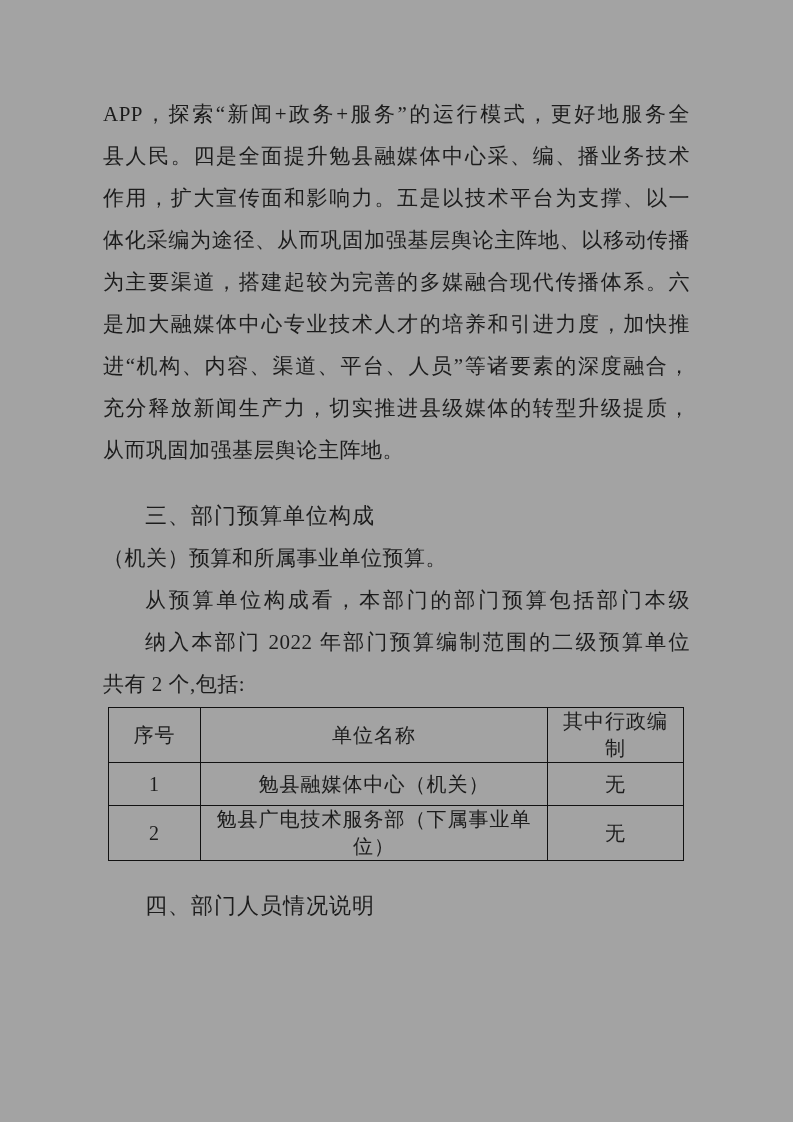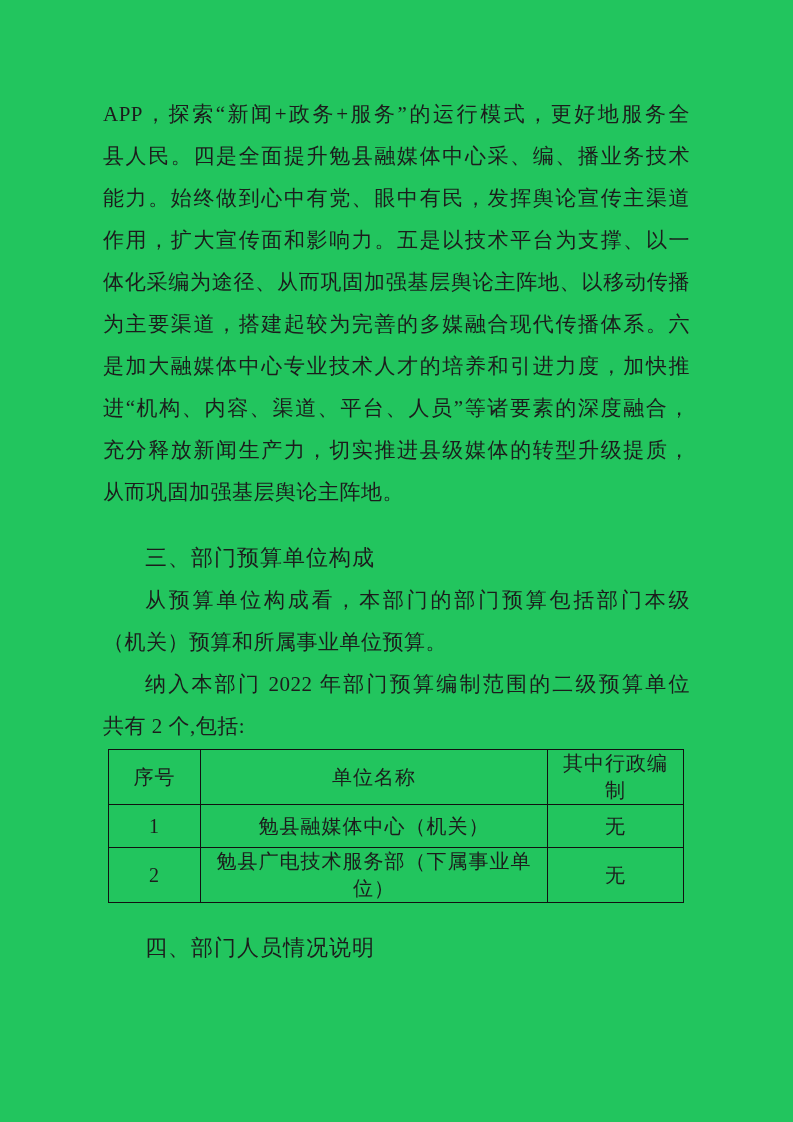--- a/index.html
+++ b/index.html
@@ -4,21 +4,21 @@
 <style>
   html, body {
     margin: 0;
     padding: 0;
     background: #ffffff;
   }
   .page {
     position: relative;
     width: 793px;
     height: 1122px;
-    background: #22c55e;
+    background: #a3a3a3;
     overflow: hidden;
     font-family: "Liberation Serif", "DejaVu Serif", serif;
     color: #1c1c1c;
   }
   .content {
     padding: 93px 103px 0 103px;
   }
   .line {
     font-size: 21px;
     line-height: 42px;
@@ -67,35 +67,34 @@
 </style>
 </head>
 <body>
 
 <div class="page">
   <div class="content">
 
     <div>
       <div class="line fill">APP，探索“新闻+政务+服务”的运行模式，更好地服务全</div>
       <div class="line fill">县人民。四是全面提升勉县融媒体中心采、编、播业务技术</div>
-      <div class="line fill">能力。始终做到心中有党、眼中有民，发挥舆论宣传主渠道</div>
       <div class="line fill">作用，扩大宣传面和影响力。五是以技术平台为支撑、以一</div>
       <div class="line fill">体化采编为途径、从而巩固加强基层舆论主阵地、以移动传播</div>
       <div class="line fill">为主要渠道，搭建起较为完善的多媒融合现代传播体系。六</div>
       <div class="line fill">是加大融媒体中心专业技术人才的培养和引进力度，加快推</div>
       <div class="line fill">进“机构、内容、渠道、平台、人员”等诸要素的深度融合，</div>
       <div class="line fill">充分释放新闻生产力，切实推进县级媒体的转型升级提质，</div>
       <div class="line">从而巩固加强基层舆论主阵地。</div>
     </div>
 
     <div class="heading">三、部门预算单位构成</div>
 
     <div>
+      <div class="line">（机关）预算和所属事业单位预算。</div>
       <div class="line fill indent">从预算单位构成看，本部门的部门预算包括部门本级</div>
-      <div class="line">（机关）预算和所属事业单位预算。</div>
     </div>
 
     <div>
       <div class="line fill indent">纳入本部门 2022 年部门预算编制范围的二级预算单位</div>
       <div class="line">共有 2 个,包括:</div>
     </div>
 
     <table class="units">
       <colgroup>
         <col class="c-seq">

